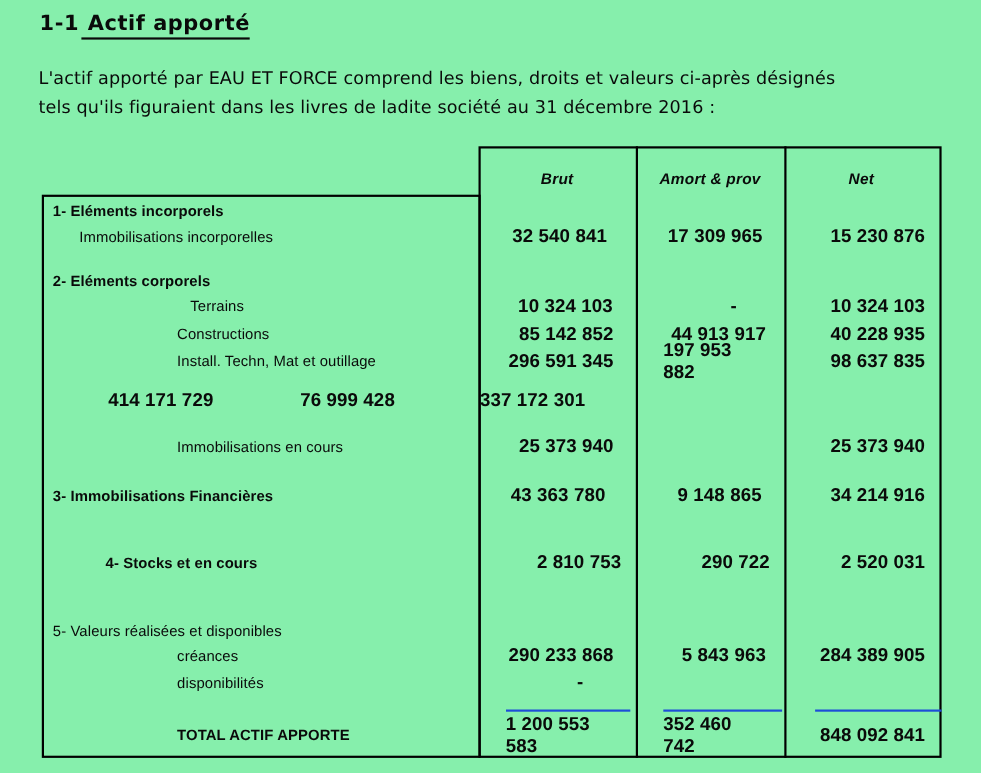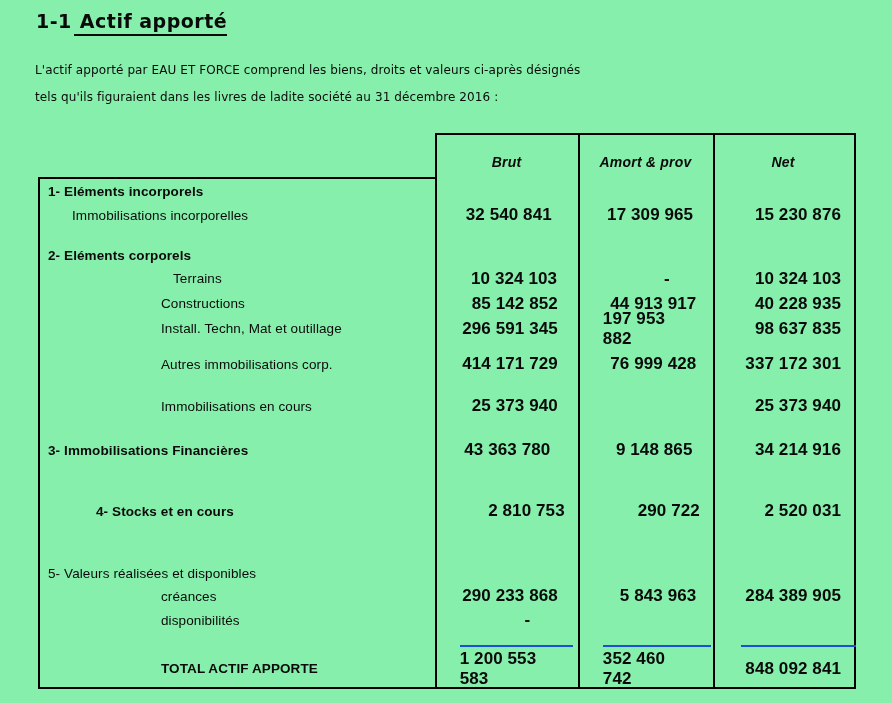--- a/index.html
+++ b/index.html
@@ -21,21 +21,21 @@
     white-space: nowrap;
   }
   .doc-title .t-num { padding-right: 2px; }
   .doc-title .t-text {
     border-bottom: 2px solid #0a0a0a;
     padding-left: 6px; padding-bottom: 2px;
   }
   .doc-intro {
     position: absolute; left: 35px; top: 57px; width: 850px;
     font-family: "DejaVu Sans", sans-serif;
-    font-size: 12px; line-height: 27px; letter-spacing: 0.1px;
+    font-size: 16px; line-height: 27px; letter-spacing: 0.1px;
     white-space: pre-line;
   }
 
   
   .fin-table {
     position: absolute; left: 38px; top: 133px;
     width: 818px; height: 556px;
   }
   
   .num-box {
@@ -149,21 +149,20 @@
           <div class="cell-value w-amort">44 913 917</div>
           <div class="cell-value w-net">40 228 935</div>
         </div>
         <div class="row" style="height: 25px;">
           <div class="cell-label ind-2">Install. Techn, Mat et outillage</div>
           <div class="cell-value w-brut">296 591 345</div>
           <div class="cell-value w-amort">197 953 882</div>
           <div class="cell-value w-net">98 637 835</div>
         </div>
         <div class="row" style="height: 26px; margin-top: 10px;">
-          <div class="cell-label ind-2">Autres immobilisations corp.</div>
           <div class="cell-value w-brut">414 171 729</div>
           <div class="cell-value w-amort">76 999 428</div>
           <div class="cell-value w-net">337 172 301</div>
         </div>
         <div class="row" style="height: 26px; margin-top: 16px;">
           <div class="cell-label ind-2">Immobilisations en cours</div>
           <div class="cell-value w-brut">25 373 940</div>
           <div class="cell-value w-amort"></div>
           <div class="cell-value w-net">25 373 940</div>
         </div>

